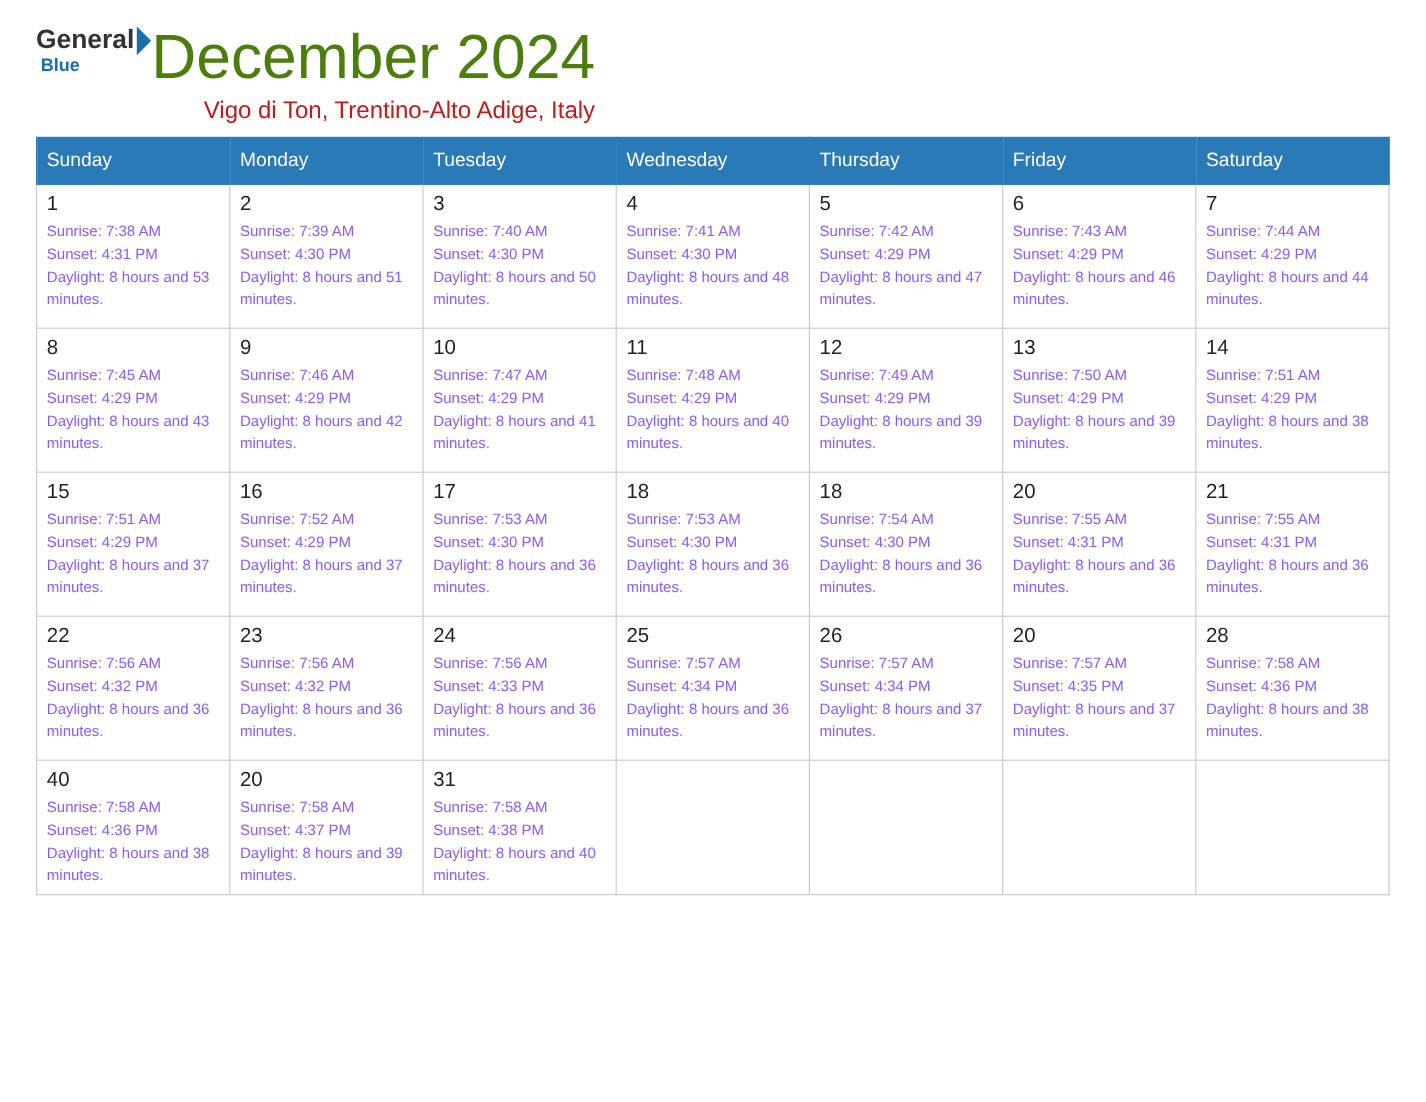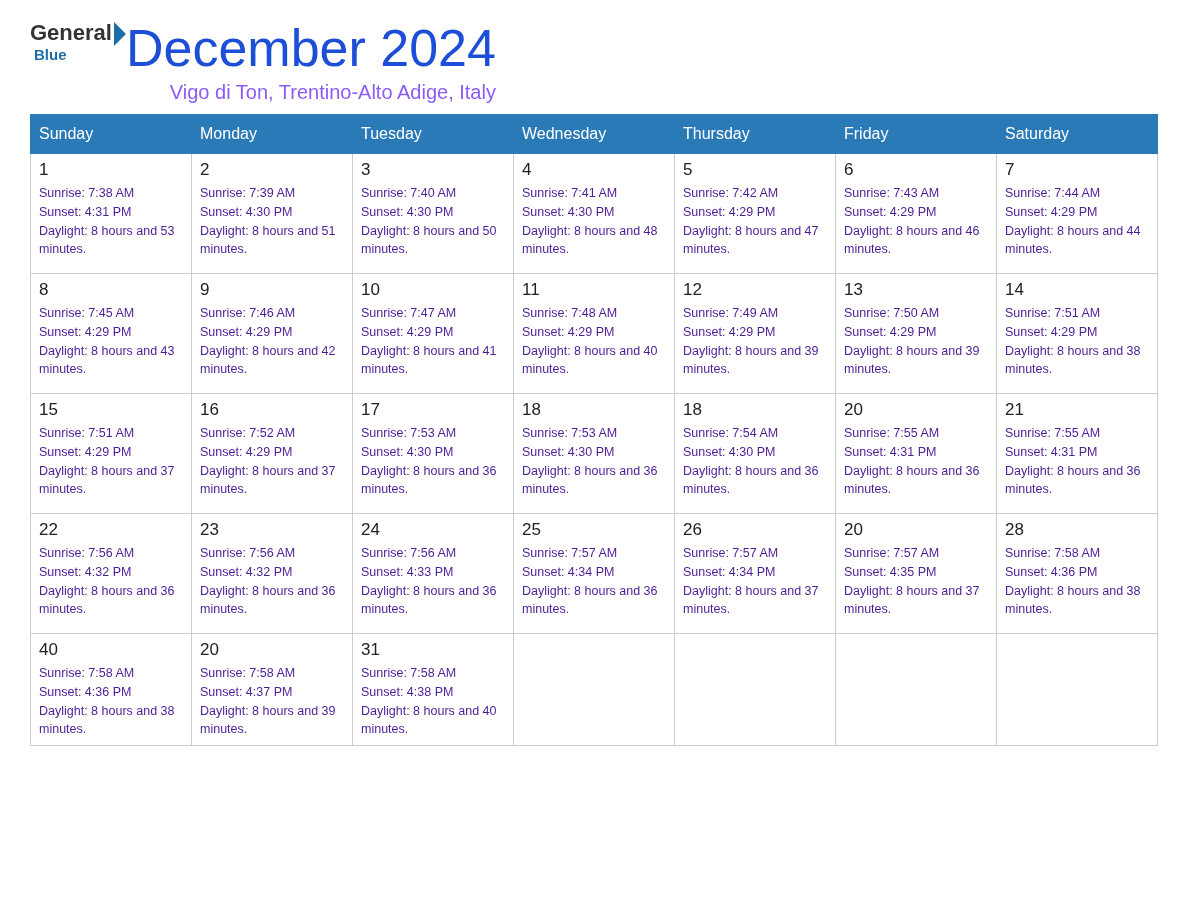--- a/index.html
+++ b/index.html
@@ -43,26 +43,26 @@
     .logo-top {
       display: flex;
       align-items: center;
     }
     .title-section {
       text-align: right;
     }
     .month-title {
       font-size: 52px;
       font-weight: 300;
-      color: #1d4ed8;
+      color: #4d7c0f;
       line-height: 1.1;
     }
     .subtitle {
       font-size: 20px;
-      color: #8b5cf6;
+      color: #b91c1c;
       margin-top: 4px;
     }
     .calendar {
       width: 100%;
       border-collapse: collapse;
       margin-top: 10px;
       border-radius: 14px;
     }
     .calendar thead tr th {
       background-color: #2b7ab8;
@@ -83,21 +83,21 @@
     }
     .day-num {
       font-size: 17px;
       font-weight: normal;
       color: #222;
       display: block;
       margin-bottom: 4px;
     }
     .day-info {
       font-size: 12.5px;
-      color: #4c1d95;
+      color: #8b5cf6;
       line-height: 1.5;
     }
     .calendar tbody tr:last-child td {
       height: 110px;
     }
   </style>
 </head>
 <body>
 
 <div class="header-row">

